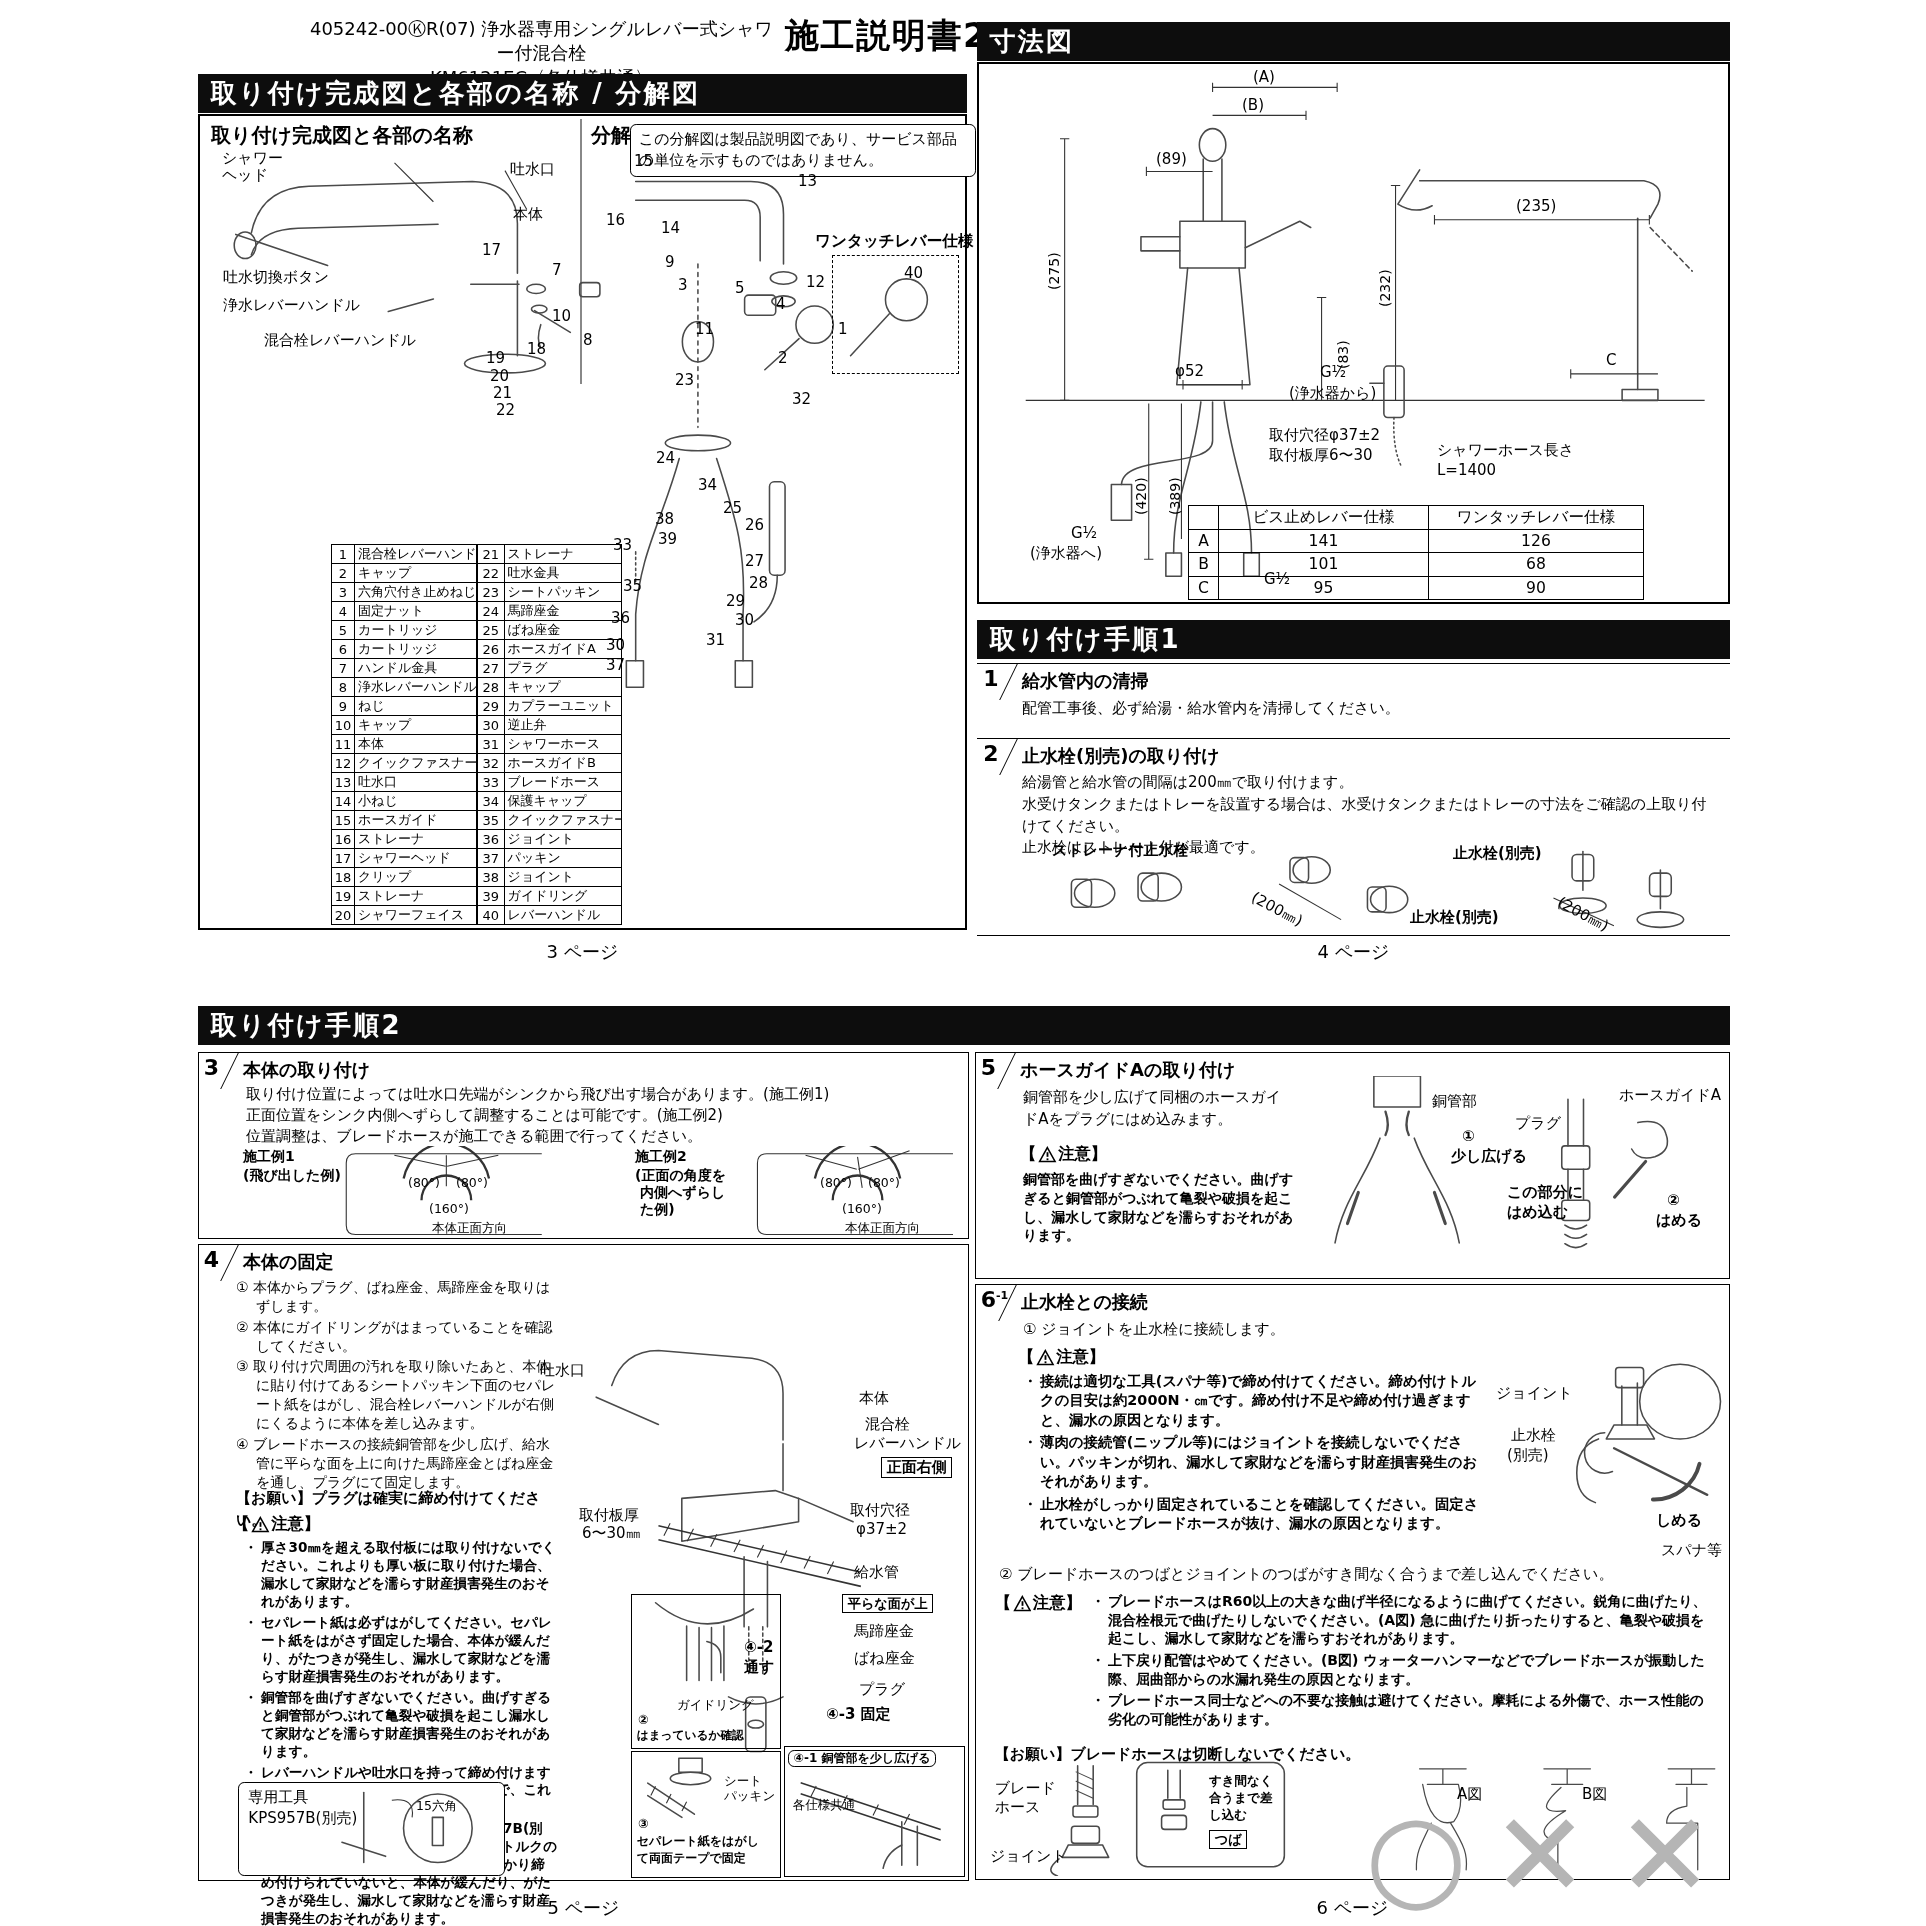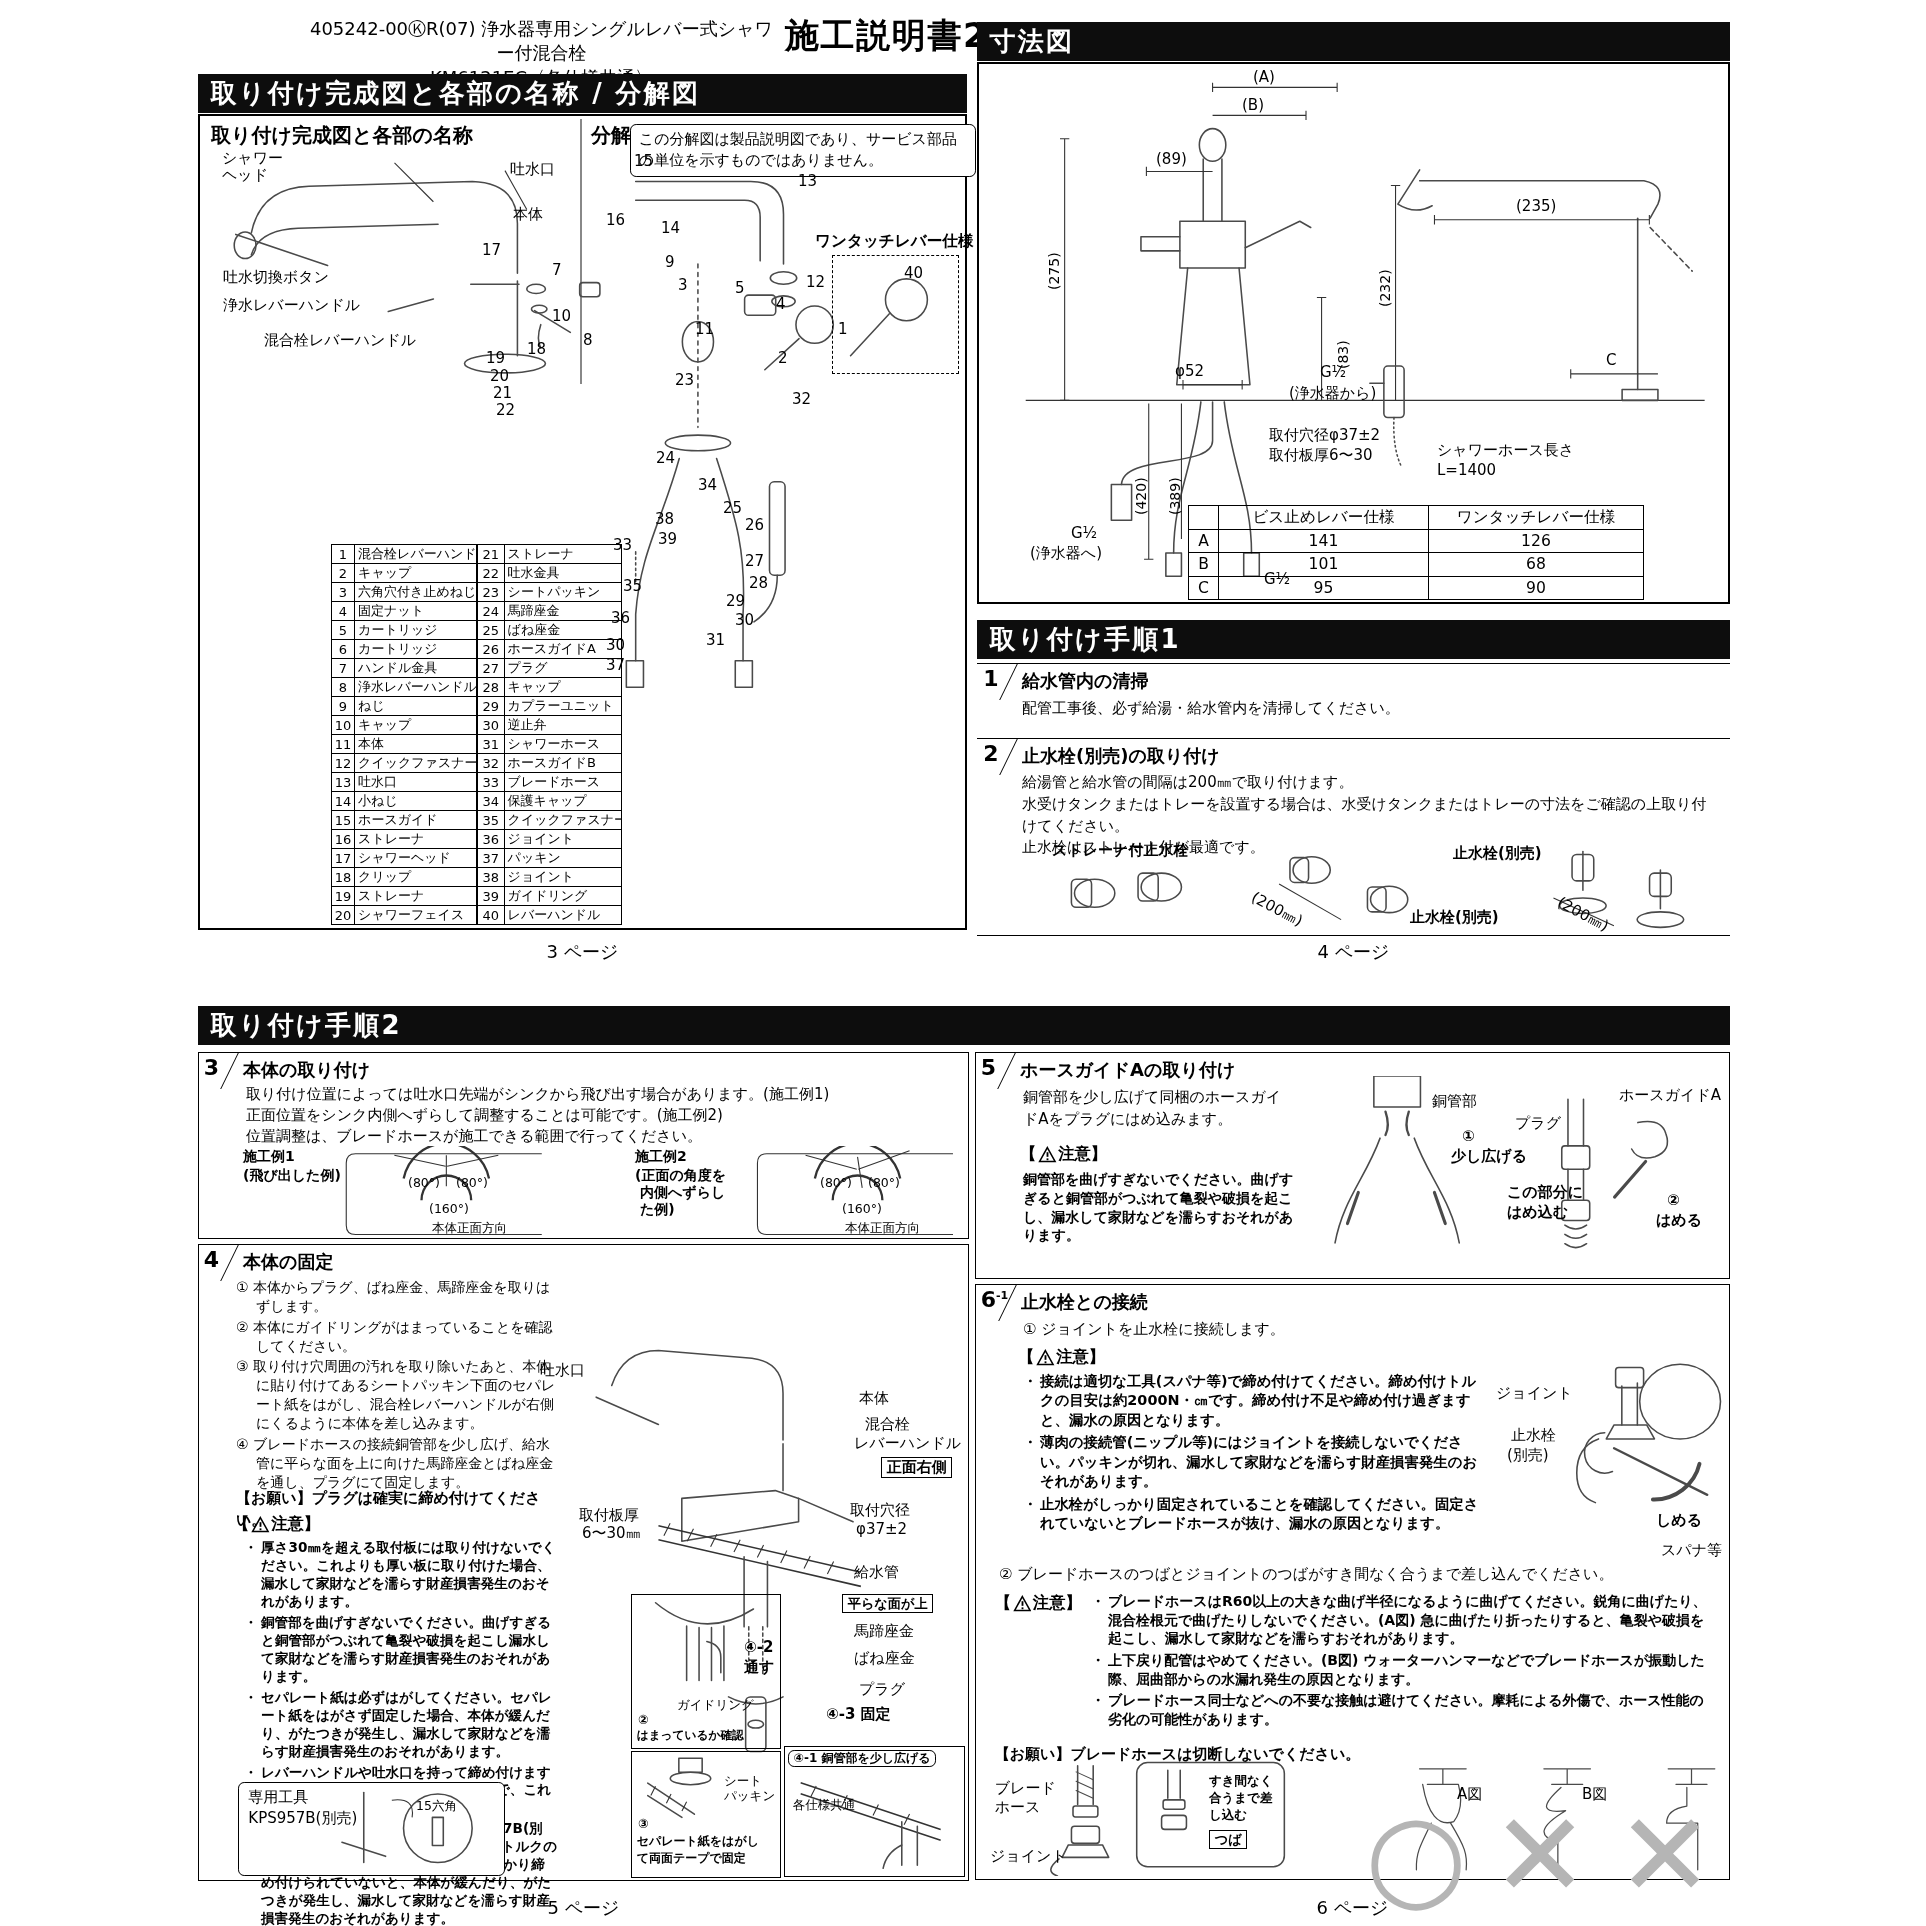--- a/index.html
+++ b/index.html
@@ -532,22 +532,22 @@
     <svg width="18.7" height="17" viewBox="0 0 24 22">
         <path d="M12 2 L22 20 L2 20 Z" fill="none" stroke="#000" stroke-width="2"></path>
         <rect x="11" y="8" width="2.4" height="6" fill="#000"></rect>
         <rect x="11" y="16" width="2.4" height="2.4" fill="#000"></rect>
       </svg>
     <span>注意】</span>
   </div>
   <div class="txt" style="left:45px;top:294px;width:314px;font-size:13.6px;line-height:1.32">
 
   <div class="bul">厚さ30㎜を超える取付板には取り付けないでください。これよりも厚い板に取り付けた場合、漏水して家財などを濡らす財産損害発生のおそれがあります。</div>
+      <div class="bul">セパレート紙は必ずはがしてください。セパレート紙をはがさず固定した場合、本体が緩んだり、がたつきが発生し、漏水して家財などを濡らす財産損害発生のおそれがあります。</div>
       <div class="bul">銅管部を曲げすぎないでください。曲げすぎると銅管部がつぶれて亀裂や破損を起こし漏水して家財などを濡らす財産損害発生のおそれがあります。</div>
-      <div class="bul">セパレート紙は必ずはがしてください。セパレート紙をはがさず固定した場合、本体が緩んだり、がたつきが発生し、漏水して家財などを濡らす財産損害発生のおそれがあります。</div>
       <div class="bul">レバーハンドルや吐水口を持って締め付けますと破損し、漏水のおそれがありますので、これらは持たないでください。</div>
       <div class="bul">プラグの締め付けには専用工具KPS957B(別売)で確実に行ってください。締め付けトルクの目安は約800〜1000N・㎝です。しっかり締め付けられていないと、本体が緩んだり、がたつきが発生し、漏水して家財などを濡らす財産損害発生のおそれがあります。</div>
     </div>
 
   <svg class="draw" style="left:366px;top:86px" width="401" height="436" viewBox="0 0 515 560">
     <g class="sk">
       <path d="M60,70 q15,-45 60,-45 l120,10 q40,5 40,45 v60"></path>
       <path d="M40,85 l80,35"></path>
       <path d="M280,145 v60"></path>
       <path d="M300,215 l70,30"></path>

